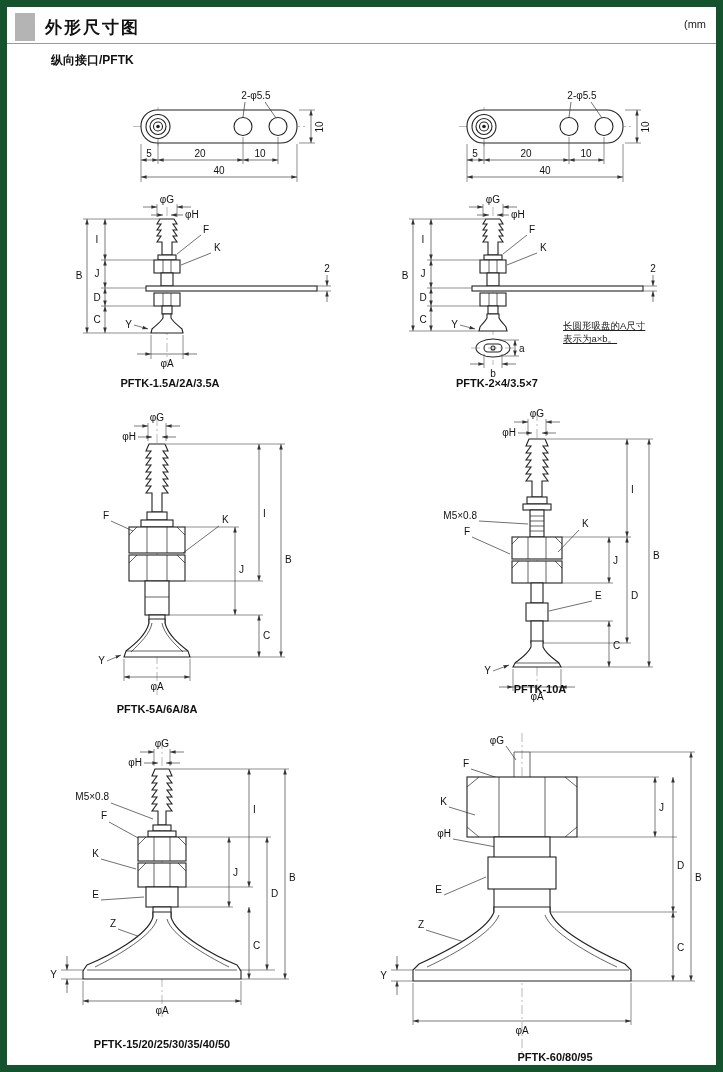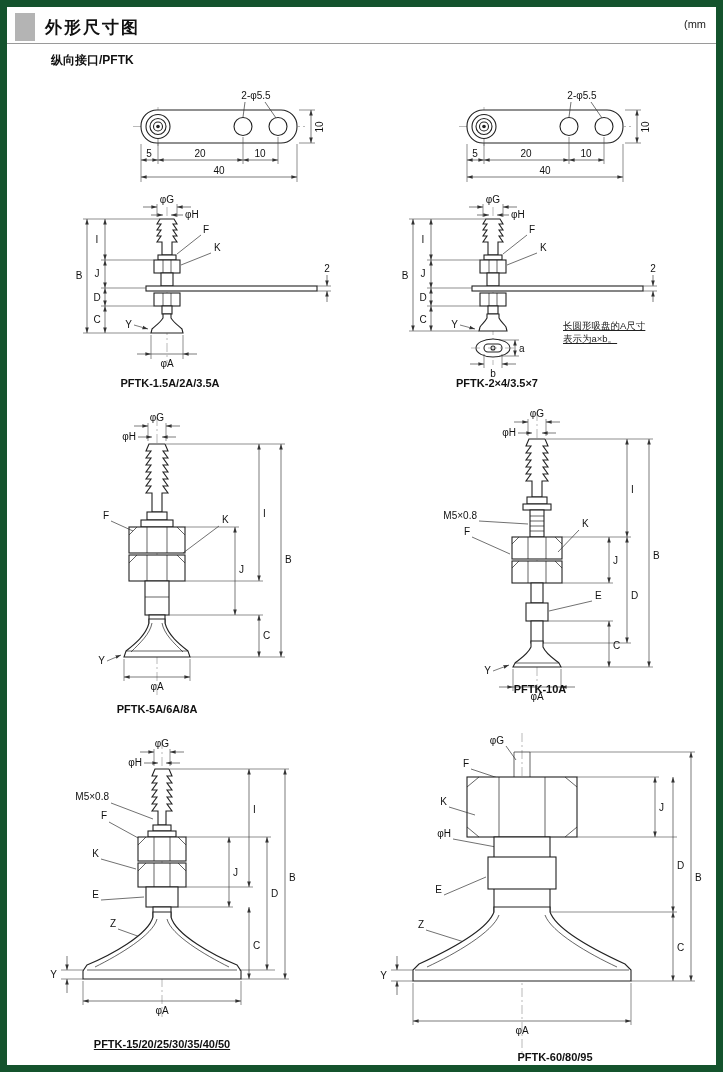--- a/index.html
+++ b/index.html
@@ -620,16 +620,16 @@
   </svg>
 
   <div class="caption" style="left:163px; top:370px;">PFTK-1.5A/2A/3.5A</div>
   <div class="caption" style="left:490px; top:370px;">PFTK-2×4/3.5×7</div>
   <div class="note" style="left:556px; top:312px;text-decoration:underline;">
     <div>长圆形吸盘的A尺寸</div>
     <div>表示为a×b。</div>
   </div>
   <div class="caption" style="left:150px; top:696px;">PFTK-5A/6A/8A</div>
   <div class="caption" style="left:533px; top:676px;">PFTK-10A</div>
-  <div class="caption" style="left:155px; top:1031px;text-decoration:underline;">PFTK-15/20/25/30/35/40/50</div>
+  <div class="caption" style="left:155px; top:1031px;">PFTK-15/20/25/30/35/40/50</div>
   <div class="caption" style="left:516px; top:1044px;margin-left:32px;">PFTK-60/80/95</div>
 
 </div>
 
 </body></html>

